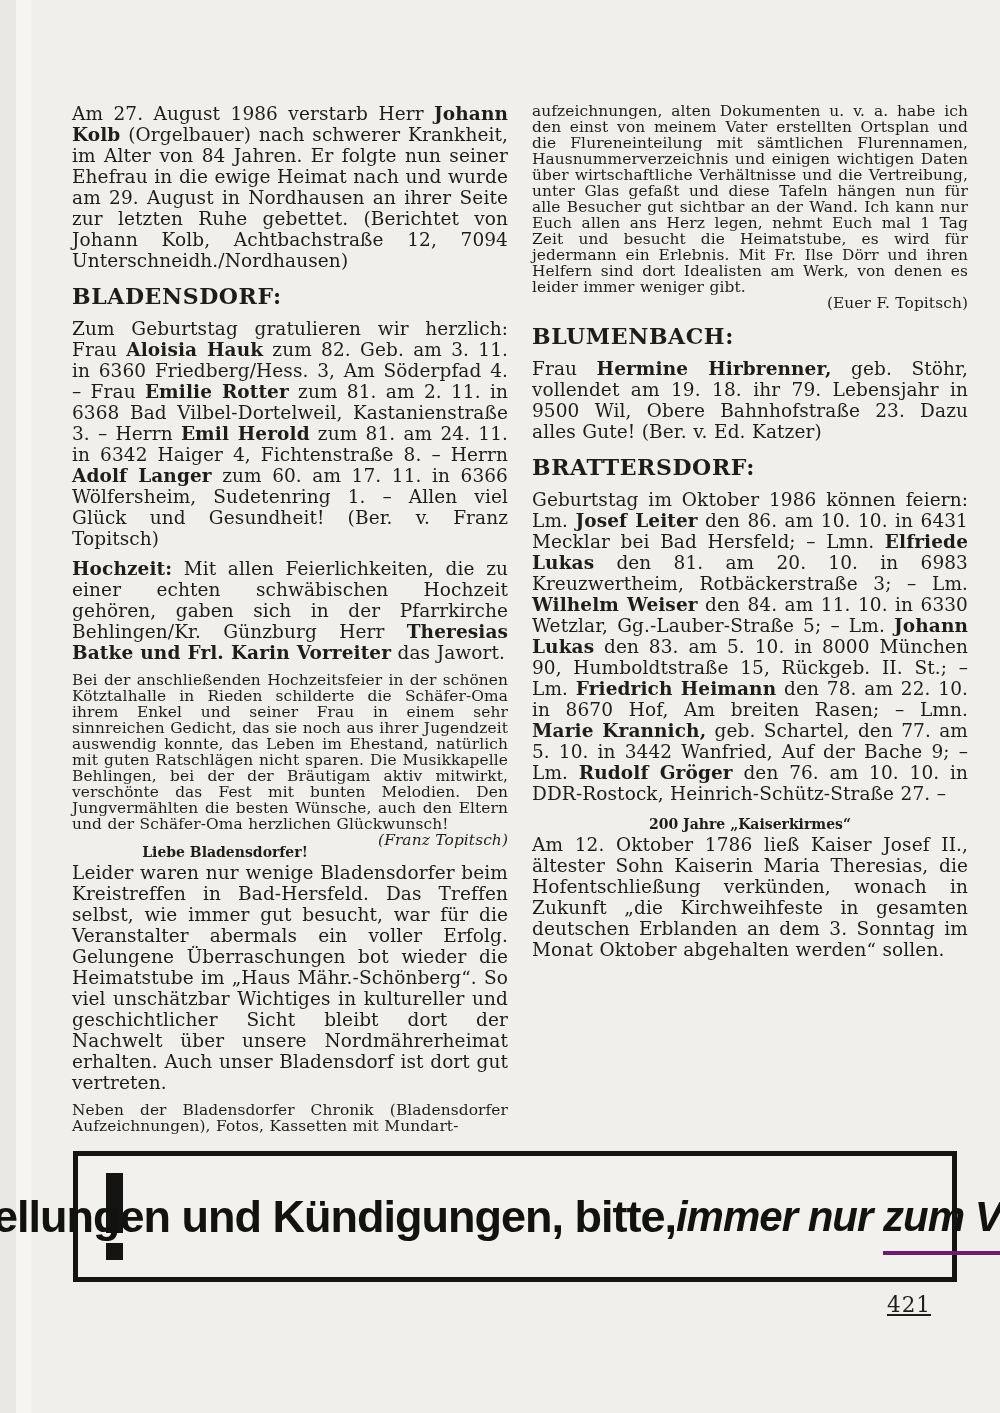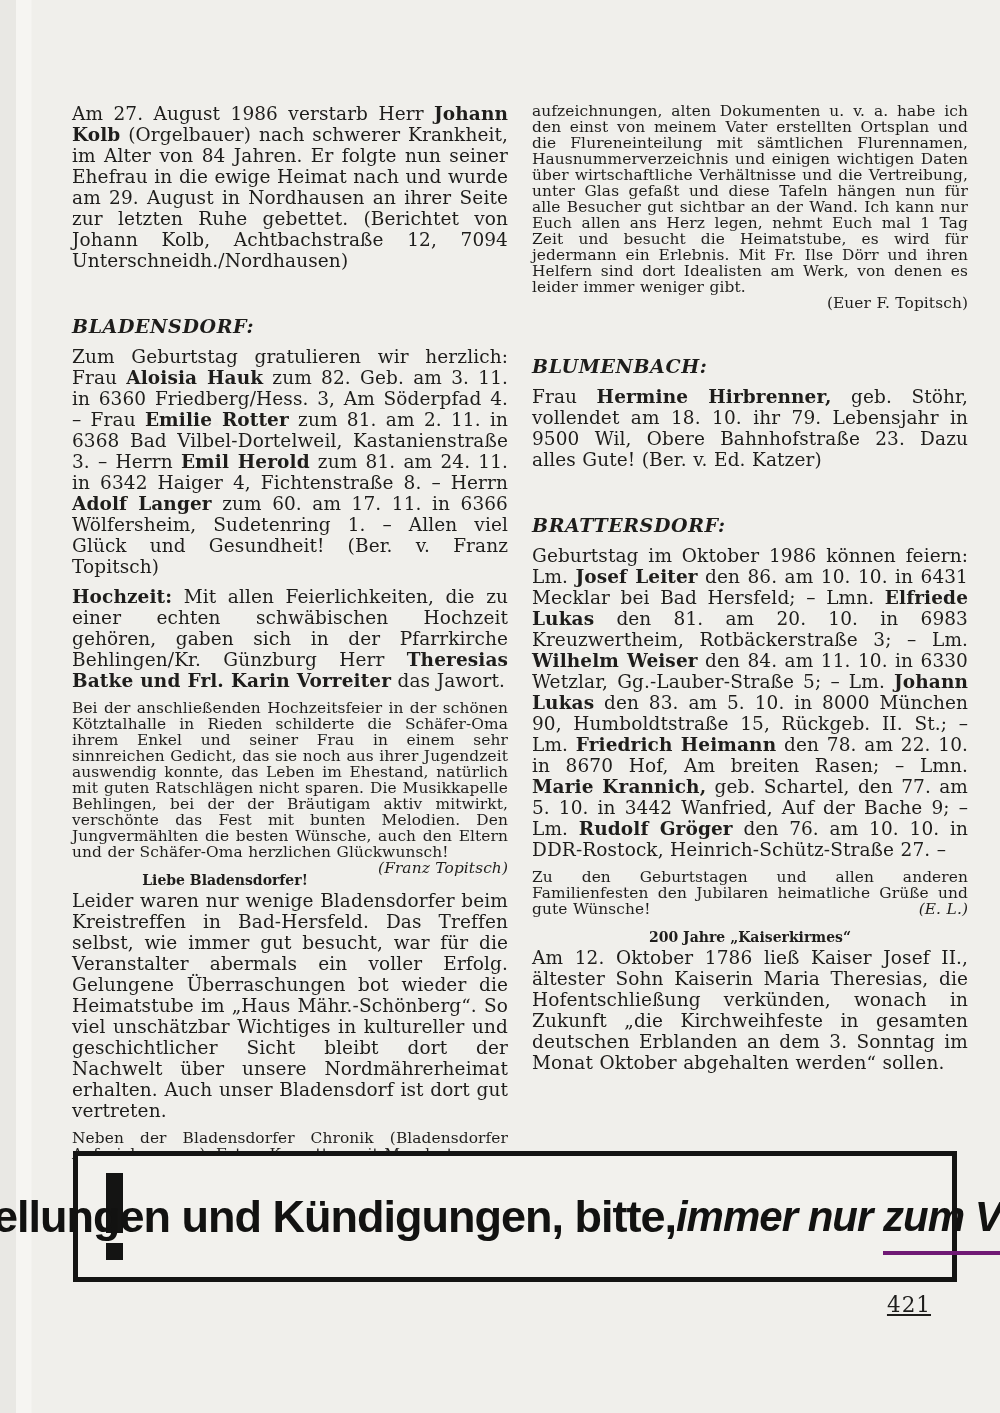--- a/index.html
+++ b/index.html
@@ -42,25 +42,24 @@
     word-spacing: 0.5px;
   }
   .para.small {
     font-size: 15.4px;
     line-height: 16px;
     margin-bottom: 10px;
   }
   .para b { font-weight: bold; }
   .section-heading {
     font-weight: bold;
-    font-size: 19px;
+    font-size: 22px;
     letter-spacing: 0.6px;
-    margin: 44px 0 9px 0;
+    margin: 12px 0 9px 0;
     text-align: left;
-    font-style: italic;
   }
   .subheading {
     font-weight: bold;
     font-size: 14px;
     margin: 12px 0 2px 0;
     text-align: center;
   }
   .attr-float { float: right; font-style: italic; }
   .attr-block { display: block; text-align: right; }
   .banner {
@@ -138,24 +137,23 @@
         <p class="para"><span>Zum Geburtstag gratulieren wir herzlich: Frau </span><b>Aloisia Hauk</b><span> zum 82. Geb. am 3. 11. in 6360 Friedberg/Hess. 3, Am Söderpfad 4. – Frau </span><b>Emilie Rotter</b><span> zum 81. am 2. 11. in 6368 Bad Vilbel-Dortelweil, Kastanienstraße 3. – Herrn </span><b>Emil Herold</b><span> zum 81. am 24. 11. in 6342 Haiger 4, Fichtenstraße 8. – Herrn </span><b>Adolf Langer</b><span> zum 60. am 17. 11. in 6366 Wölfersheim, Sudetenring 1. – Allen viel Glück und Gesundheit! (Ber. v. Franz Topitsch)</span></p>
         <p class="para"><b>Hochzeit:</b><span> Mit allen Feierlichkeiten, die zu einer echten schwäbischen Hochzeit gehören, gaben sich in der Pfarrkirche Behlingen/Kr. Günzburg Herr </span><b>Theresias Batke und Frl. Karin Vorreiter</b><span> das Jawort.</span></p>
         <p class="para small"><span>Bei der anschließenden Hochzeitsfeier in der schönen Kötztalhalle in Rieden schilderte die Schäfer-Oma ihrem Enkel und seiner Frau in einem sehr sinnreichen Gedicht, das sie noch aus ihrer Jugendzeit auswendig konnte, das Leben im Ehestand, natürlich mit guten Ratschlägen nicht sparen. Die Musikkapelle Behlingen, bei der der Bräutigam aktiv mitwirkt, verschönte das Fest mit bunten Melodien. Den Jungvermählten die besten Wünsche, auch den Eltern und der Schäfer-Oma herzlichen Glückwunsch!</span><span class="attr-float">(Franz Topitsch)</span></p>
         <div class="subheading">Liebe Bladensdorfer!</div>
         <p class="para"><span>Leider waren nur wenige Bladensdorfer beim Kreistreffen in Bad-Hersfeld. Das Treffen selbst, wie immer gut besucht, war für die Veranstalter abermals ein voller Erfolg. Gelungene Überraschungen bot wieder die Heimatstube im „Haus Mähr.-Schönberg“. So viel unschätzbar Wichtiges in kultureller und geschichtlicher Sicht bleibt dort der Nachwelt über unsere Nordmährerheimat erhalten. Auch unser Bladensdorf ist dort gut vertreten.</span></p>
         <p class="para small"><span>Neben der Bladensdorfer Chronik (Bladensdorfer Aufzeichnungen), Fotos, Kassetten mit Mundart-</span></p>
       </div>
     <div class="column">
         <p class="para small"><span>aufzeichnungen, alten Dokumenten u. v. a. habe ich den einst von meinem Vater erstellten Ortsplan und die Flureneinteilung mit sämtlichen Flurennamen, Hausnummerverzeichnis und einigen wichtigen Daten über wirtschaftliche Verhältnisse und die Vertreibung, unter Glas gefaßt und diese Tafeln hängen nun für alle Besucher gut sichtbar an der Wand. Ich kann nur Euch allen ans Herz legen, nehmt Euch mal 1 Tag Zeit und besucht die Heimatstube, es wird für jedermann ein Erlebnis. Mit Fr. Ilse Dörr und ihren Helfern sind dort Idealisten am Werk, von denen es leider immer weniger gibt.</span><span class="attr-block">(Euer F. Topitsch)</span></p>
         <div class="section-heading">BLUMENBACH:</div>
-        <p class="para"><span>Frau </span><b>Hermine Hirbrenner,</b><span> geb. Stöhr, vollendet am 18. 10. ihr 79. Lebensjahr in 9500 Wil, Obere Bahnhofstraße 23. Dazu alles Gute! (Ber. v. Ed. Katzer)</span></p>
+        <p class="para"><span>Frau </span><b>Hermine Hirbrenner,</b><span> geb. Stöhr, vollendet am 19. 18. ihr 79. Lebensjahr in 9500 Wil, Obere Bahnhofstraße 23. Dazu alles Gute! (Ber. v. Ed. Katzer)</span></p>
         <div class="section-heading">BRATTERSDORF:</div>
         <p class="para"><span>Geburtstag im Oktober 1986 können feiern: Lm. </span><b>Josef Leiter</b><span> den 86. am 10. 10. in 6431 Mecklar bei Bad Hersfeld; – Lmn. </span><b>Elfriede Lukas</b><span> den 81. am 20. 10. in 6983 Kreuzwertheim, Rotbäckerstraße 3; – Lm. </span><b>Wilhelm Weiser</b><span> den 84. am 11. 10. in 6330 Wetzlar, Gg.-Lauber-Straße 5; – Lm. </span><b>Johann Lukas</b><span> den 83. am 5. 10. in 8000 München 90, Humboldtstraße 15, Rückgeb. II. St.; – Lm. </span><b>Friedrich Heimann</b><span> den 78. am 22. 10. in 8670 Hof, Am breiten Rasen; – Lmn. </span><b>Marie Krannich,</b><span> geb. Schartel, den 77. am 5. 10. in 3442 Wanfried, Auf der Bache 9; – Lm. </span><b>Rudolf Gröger</b><span> den 76. am 10. 10. in DDR-Rostock, Heinrich-Schütz-Straße 27. –</span></p>
-        <p class="para small"><span>Zu den Geburtstagen und allen anderen Familienfesten den Jubilaren heimatliche Grüße und gute Wünsche!</span><span class="attr-float">(E. L.)</span></p>
         <div class="subheading">200 Jahre „Kaiserkirmes“</div>
         <p class="para"><span>Am 12. Oktober 1786 ließ Kaiser Josef II., ältester Sohn Kaiserin Maria Theresias, die Hofentschließung verkünden, wonach in Zukunft „die Kirchweihfeste in gesamten deutschen Erblanden an dem 3. Sonntag im Monat Oktober abgehalten werden“ sollen.</span></p>
       </div>
   </div>
 
   <div class="banner">
     <div class="banner-excl">
       <div class="bar"></div>
       <div class="dot"></div>
     </div>

